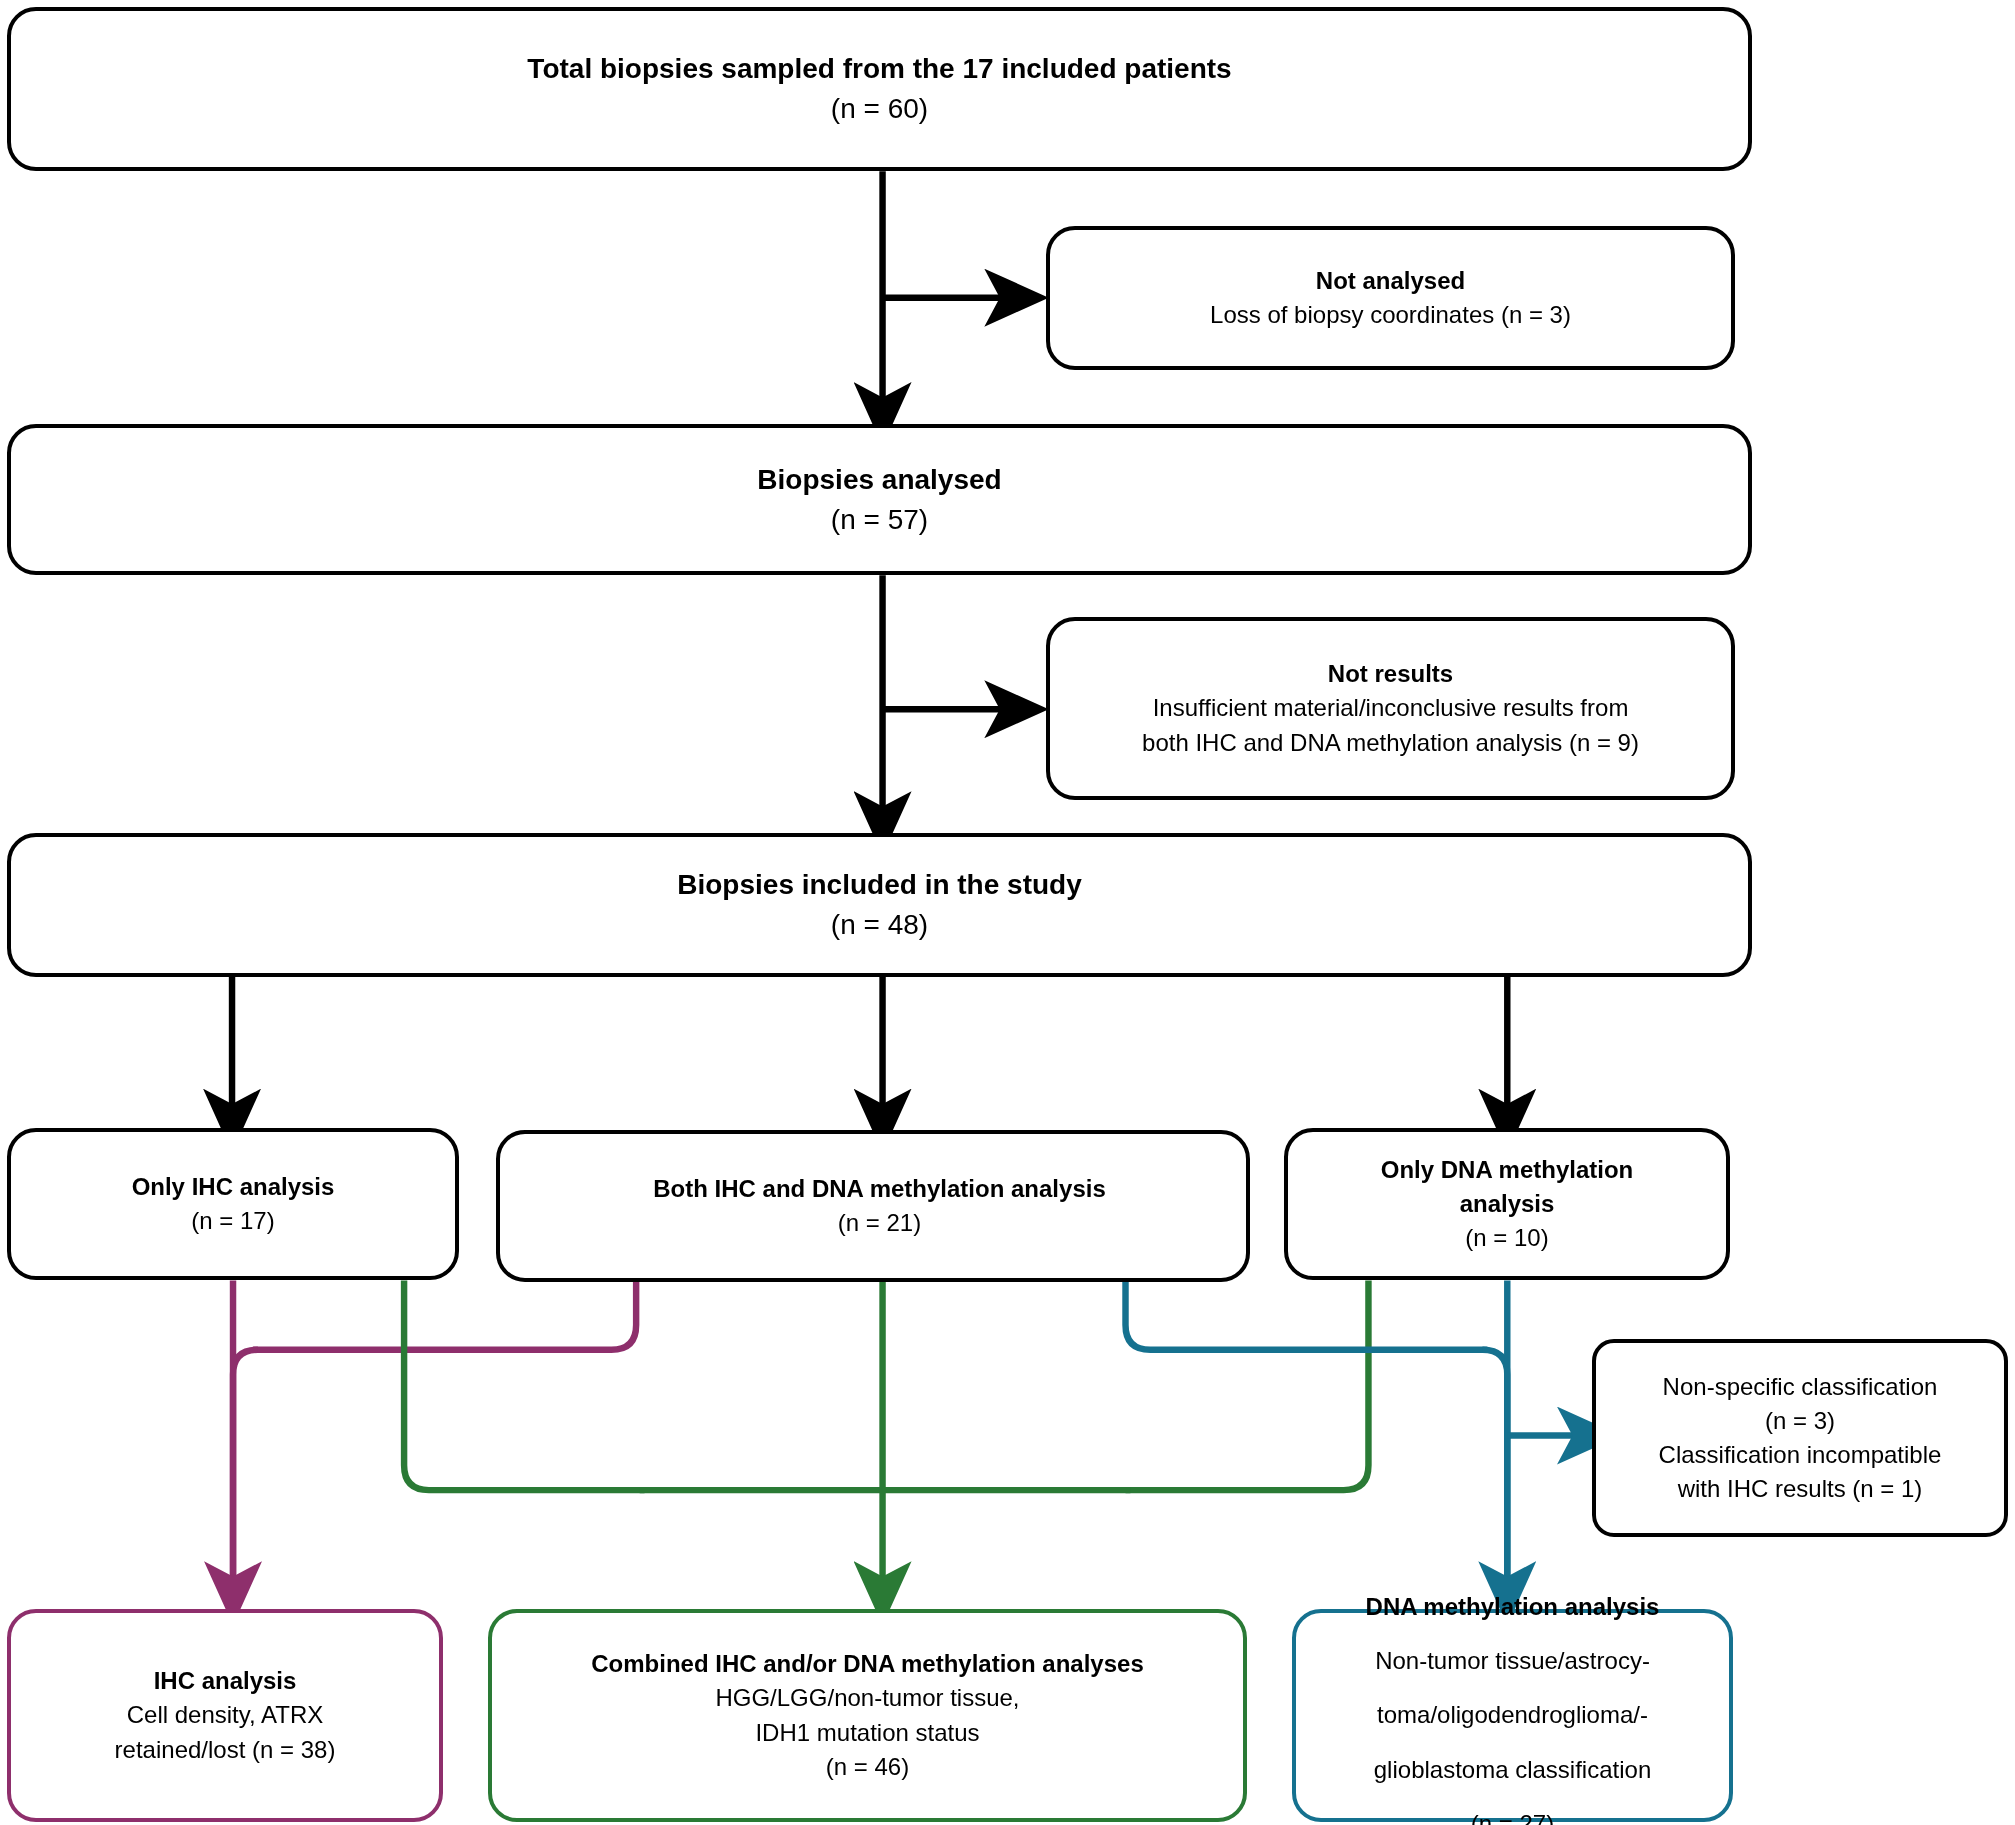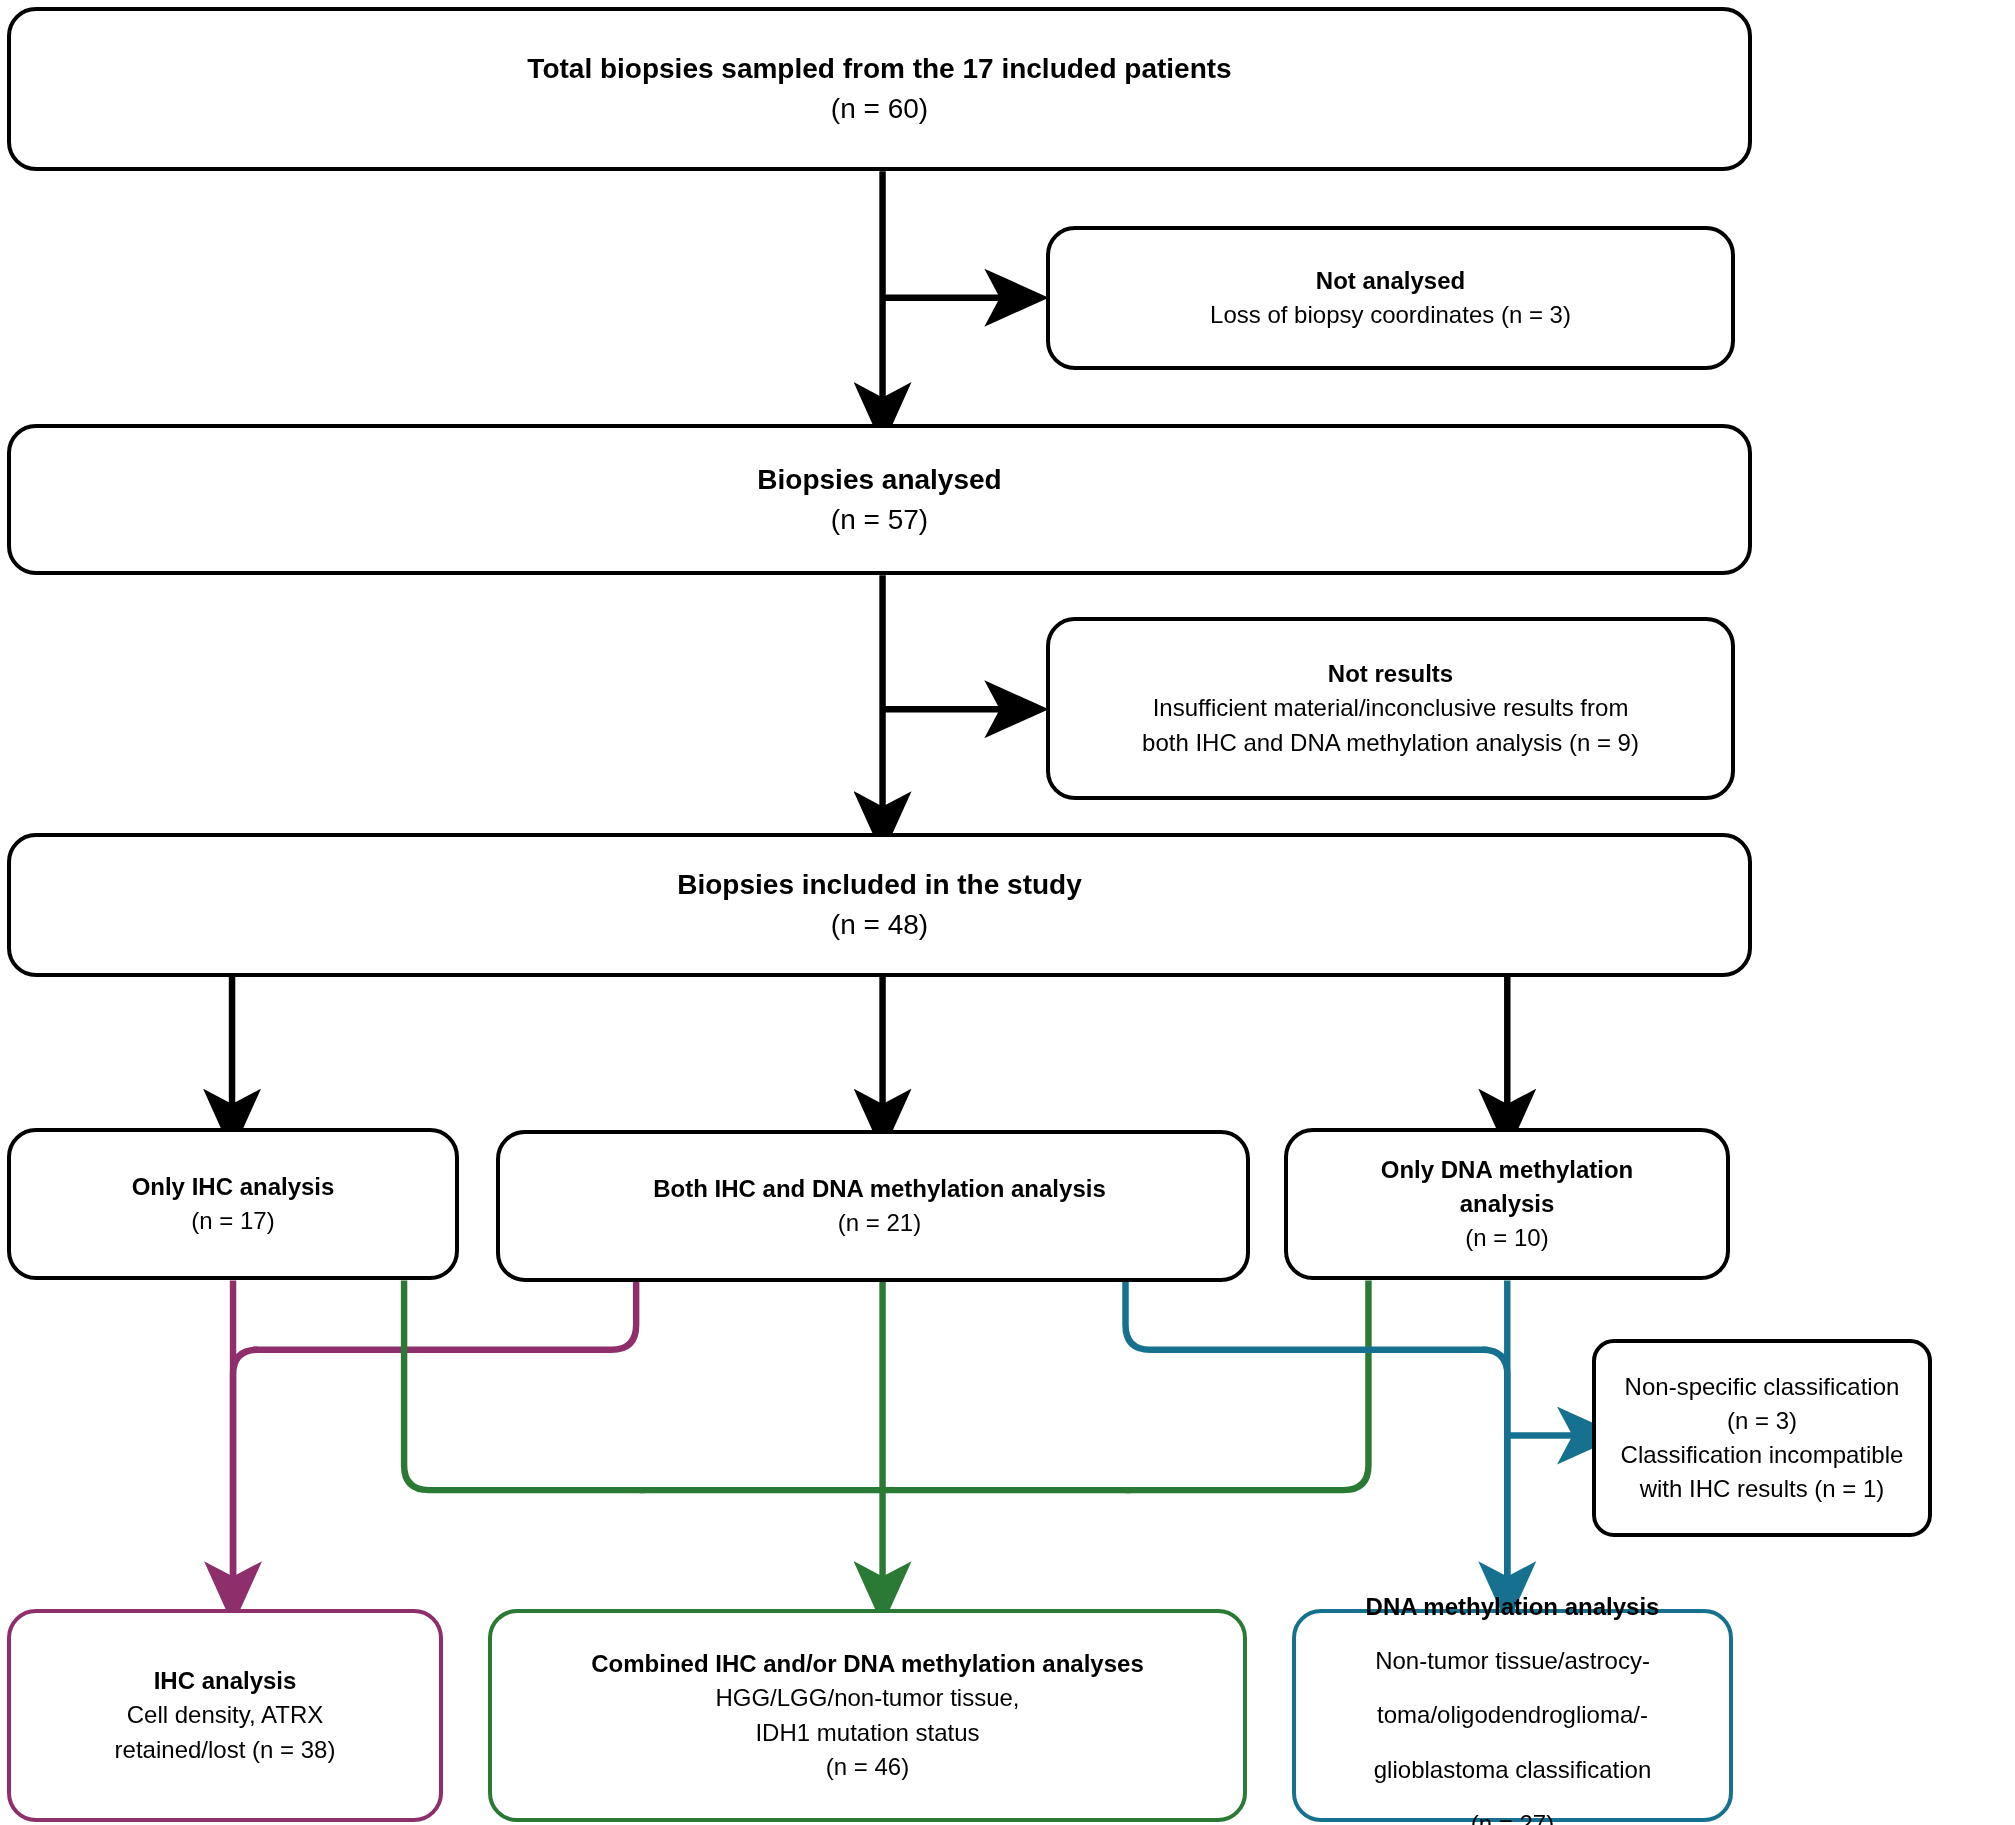--- a/index.html
+++ b/index.html
@@ -138,21 +138,21 @@
     <div class="ttl fs-mid">Both IHC and DNA methylation analysis</div>
     <div class="sub fs-mid">(n = 21)</div>
   </div>
 
   <div class="node" style="left:1284px; top:1128px; width:446px; height:152px;">
     <div class="ttl fs-mid">Only DNA methylation</div>
     <div class="ttl fs-mid">analysis</div>
     <div class="sub fs-mid">(n = 10)</div>
   </div>
 
-  <div class="node" style="left:1592px; top:1339px; width:340px; height:198px; border-radius:22px;">
+  <div class="node" style="left:1592px; top:1339px; width:416px; height:198px; border-radius:22px;">
     <div class="sub fs-mid">Non-specific classification</div>
     <div class="sub fs-mid">(n = 3)</div>
     <div class="sub fs-mid">Classification incompatible</div>
     <div class="sub fs-mid">with IHC results (n = 1)</div>
   </div>
 
   <div class="node purple" style="left:7px; top:1609px; width:436px; height:213px;">
     <div class="ttl fs-mid">IHC analysis</div>
     <div class="sub fs-mid">Cell density, ATRX</div>
     <div class="sub fs-mid">retained/lost (n = 38)</div>

